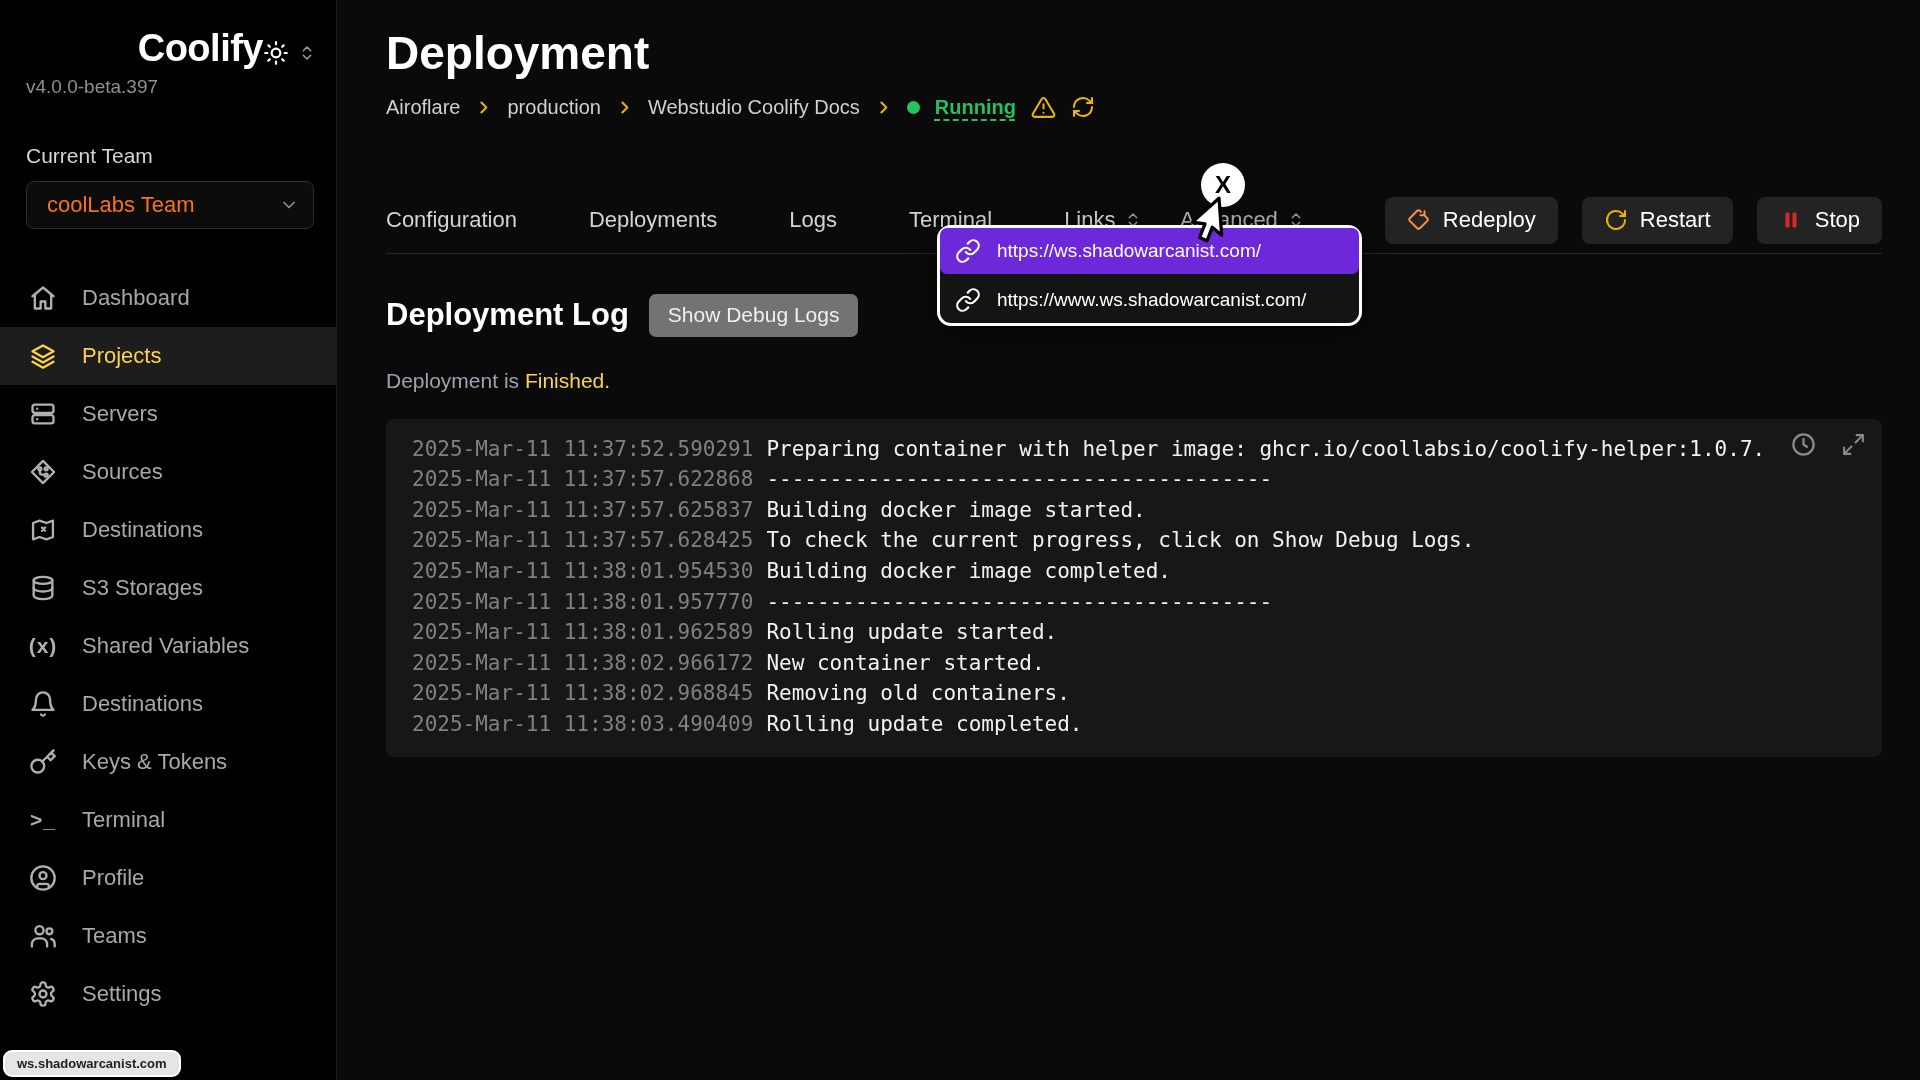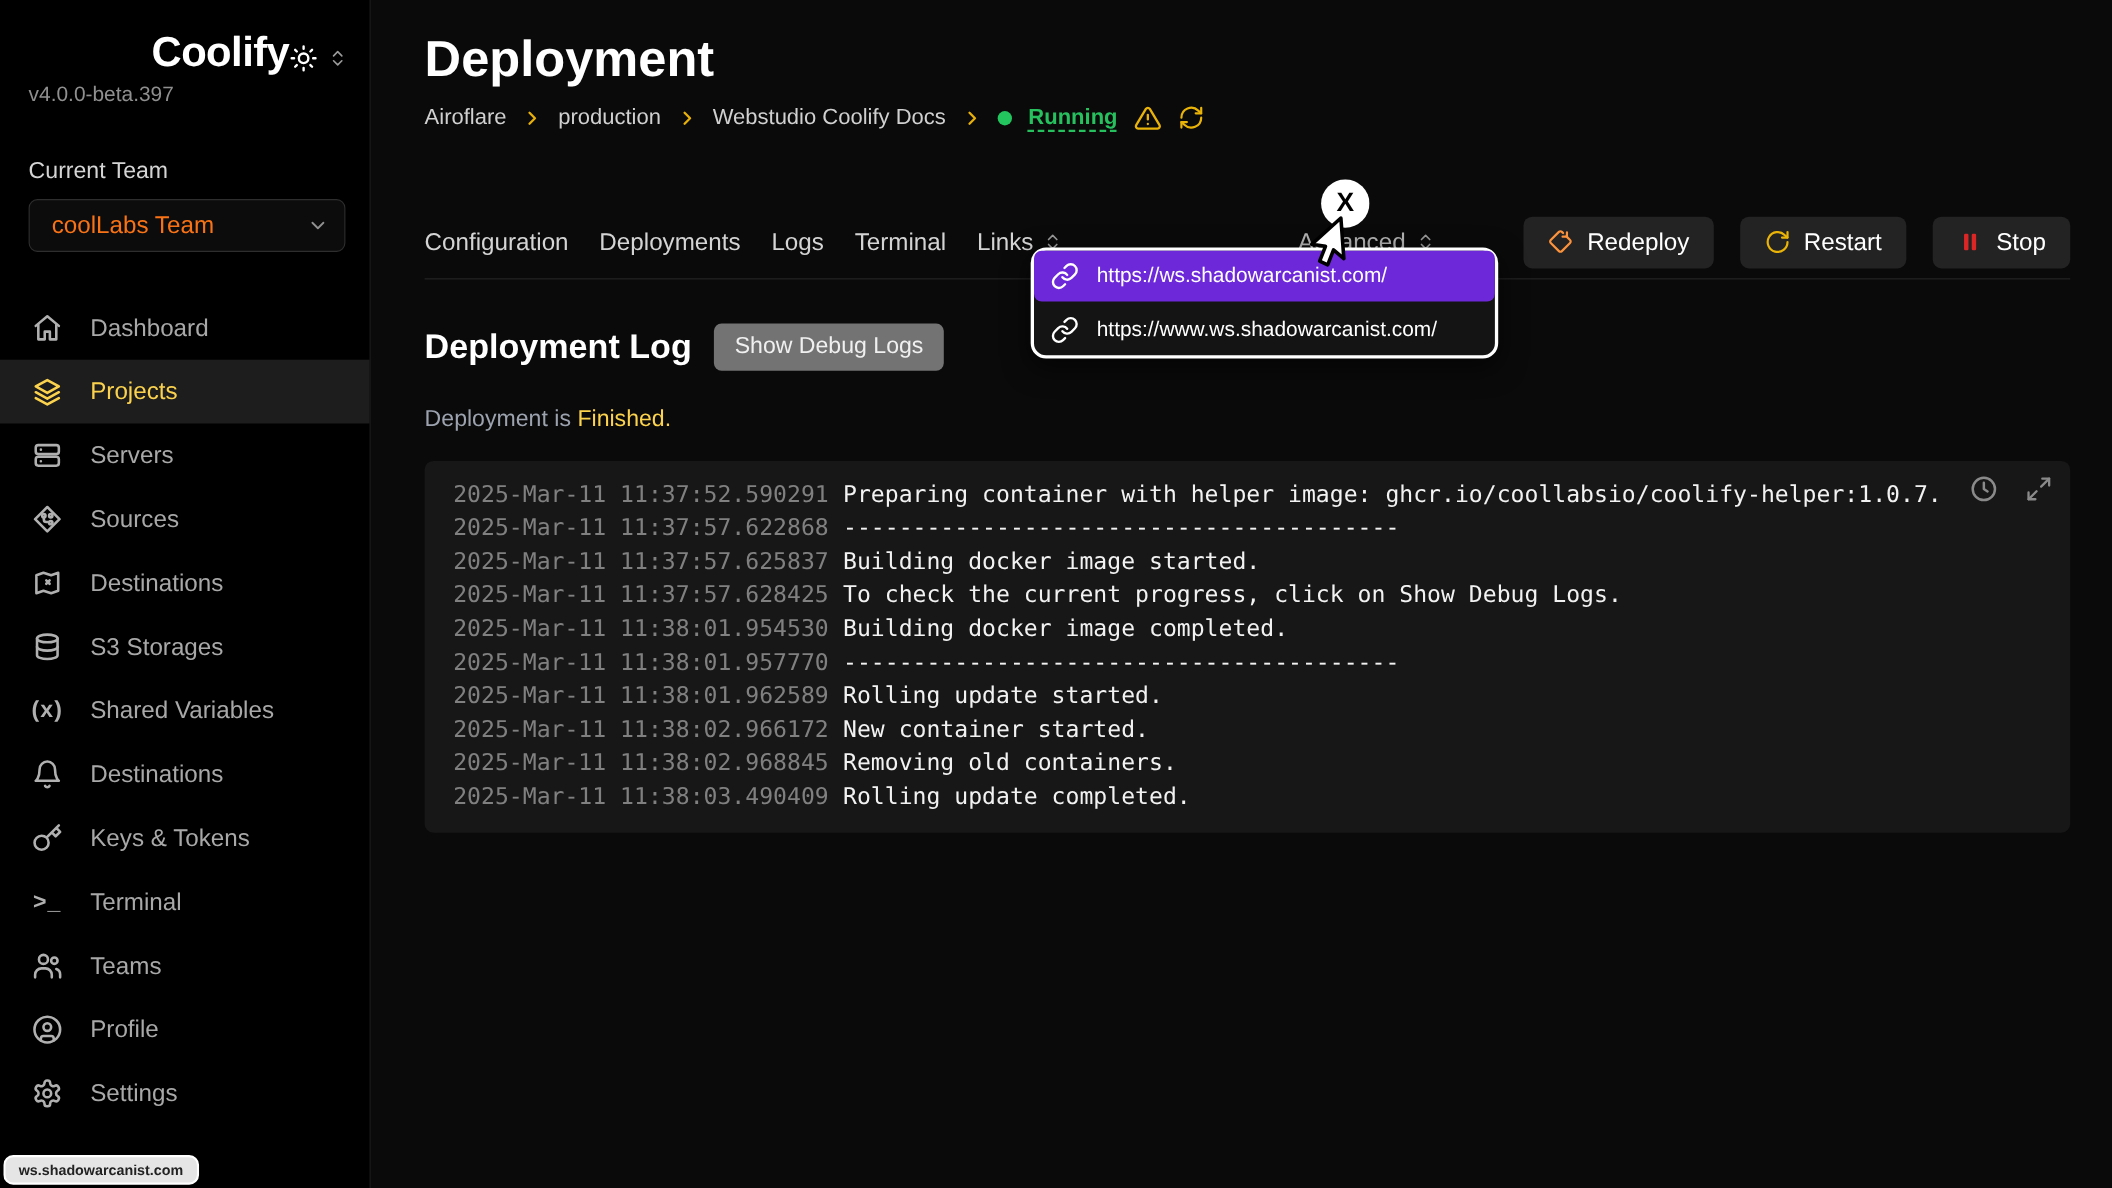--- a/index.html
+++ b/index.html
@@ -35,21 +35,21 @@
   
   .main { margin-left:337px; padding:28px 38px 0 49px; position:relative; height:1080px; }
   .page-title { font-size:46px; font-weight:800; color:#fff; margin:0; line-height:1.1; }
   .breadcrumb { display:flex; align-items:center; gap:15px; margin-top:16px; font-size:20px; color:#d0d0d0; }
   .crumb-sep { color:#e7b008; display:flex; }
   .status-dot { width:13px; height:13px; border-radius:50%; background:#22c55e; }
   .status-running { color:#27c05e; font-weight:700; text-decoration:underline dashed; text-underline-offset:6px; text-decoration-thickness:1.5px; cursor:pointer; }
   .warn { color:#eab308; } .refresh { color:#eab308; cursor:pointer; }
 
   .topbar { display:flex; align-items:center; margin-top:77px; }
-  .tabs { display:flex; gap:28px; font-size:22px; color:#d4d4d4; align-items:center; }
+  .tabs { display:flex; gap:72px; font-size:22px; color:#d4d4d4; align-items:center; }
   .tab { cursor:pointer; }
   .tab-links { display:flex; align-items:center; gap:9px; cursor:pointer; }
   .tab-links .chev, .advanced .chev { color:#9a9a9a; }
   .advanced { margin-left:auto; margin-right:56px; display:flex; align-items:center; gap:9px;
               font-size:22px; color:#b3b3b3; cursor:pointer; }
   .action-btn { display:flex; align-items:center; gap:12px; background:#232323; border:none; border-radius:8px;
                 height:47px; padding:0 22px; font-size:22px; color:#fff; margin-left:24px; cursor:pointer;
                 font-family:"Liberation Sans",sans-serif; }
   .divider { height:1px; background:#262626; margin-top:9px; }
 
@@ -202,37 +202,37 @@
       </span>
       <span>Keys &amp; Tokens</span>
     </div>
     <div class="nav-item">
       <span class="nicon txt-icon">&gt;_</span>
       <span>Terminal</span>
     </div>
     <div class="nav-item">
       <span class="nicon">
         <svg class="ic" width="28" height="28" viewBox="0 0 24 24">
+            <circle cx="12" cy="12" r="10"></circle>
+            <circle cx="12" cy="10" r="3"></circle>
+            <path d="M7 20.4V19a2 2 0 0 1 2-2h6a2 2 0 0 1 2 2v1.4"></path>
+          </svg>
+      </span>
+      <span>Profile</span>
+    </div>
+    <div class="nav-item">
+      <span class="nicon">
+        <svg class="ic" width="28" height="28" viewBox="0 0 24 24">
             <circle cx="9" cy="7" r="3.5"></circle>
             <path d="M2.5 21v-2a5 5 0 0 1 5-5h3a5 5 0 0 1 5 5v2"></path>
             <circle cx="17.5" cy="8" r="2.5"></circle>
             <path d="M19 14.5a4.5 4.5 0 0 1 3 4.25V21"></path>
           </svg>
       </span>
       <span>Teams</span>
-    </div>
-    <div class="nav-item">
-      <span class="nicon">
-        <svg class="ic" width="28" height="28" viewBox="0 0 24 24">
-            <circle cx="12" cy="12" r="10"></circle>
-            <circle cx="12" cy="10" r="3"></circle>
-            <path d="M7 20.4V19a2 2 0 0 1 2-2h6a2 2 0 0 1 2 2v1.4"></path>
-          </svg>
-      </span>
-      <span>Profile</span>
     </div>
     <div class="nav-item">
       <span class="nicon">
         <svg class="ic" width="28" height="28" viewBox="0 0 24 24">
             <path d="M12.22 2h-.44a2 2 0 0 0-2 2v.18a2 2 0 0 1-1 1.73l-.43.25a2 2 0 0 1-2 0l-.15-.08a2 2 0 0 0-2.73.73l-.22.38a2 2 0 0 0 .73 2.73l.15.1a2 2 0 0 1 1 1.72v.51a2 2 0 0 1-1 1.74l-.15.09a2 2 0 0 0-.73 2.73l.22.38a2 2 0 0 0 2.73.73l.15-.08a2 2 0 0 1 2 0l.43.25a2 2 0 0 1 1 1.73V20a2 2 0 0 0 2 2h.44a2 2 0 0 0 2-2v-.18a2 2 0 0 1 1-1.73l.43-.25a2 2 0 0 1 2 0l.15.08a2 2 0 0 0 2.73-.73l.22-.39a2 2 0 0 0-.73-2.73l-.15-.08a2 2 0 0 1-1-1.74v-.5a2 2 0 0 1 1-1.74l.15-.09a2 2 0 0 0 .73-2.73l-.22-.38a2 2 0 0 0-2.73-.73l-.15.08a2 2 0 0 1-2 0l-.43-.25a2 2 0 0 1-1-1.73V4a2 2 0 0 0-2-2z"></path>
             <circle cx="12" cy="12" r="3"></circle>
           </svg>
       </span>
       <span>Settings</span>
     </div>

